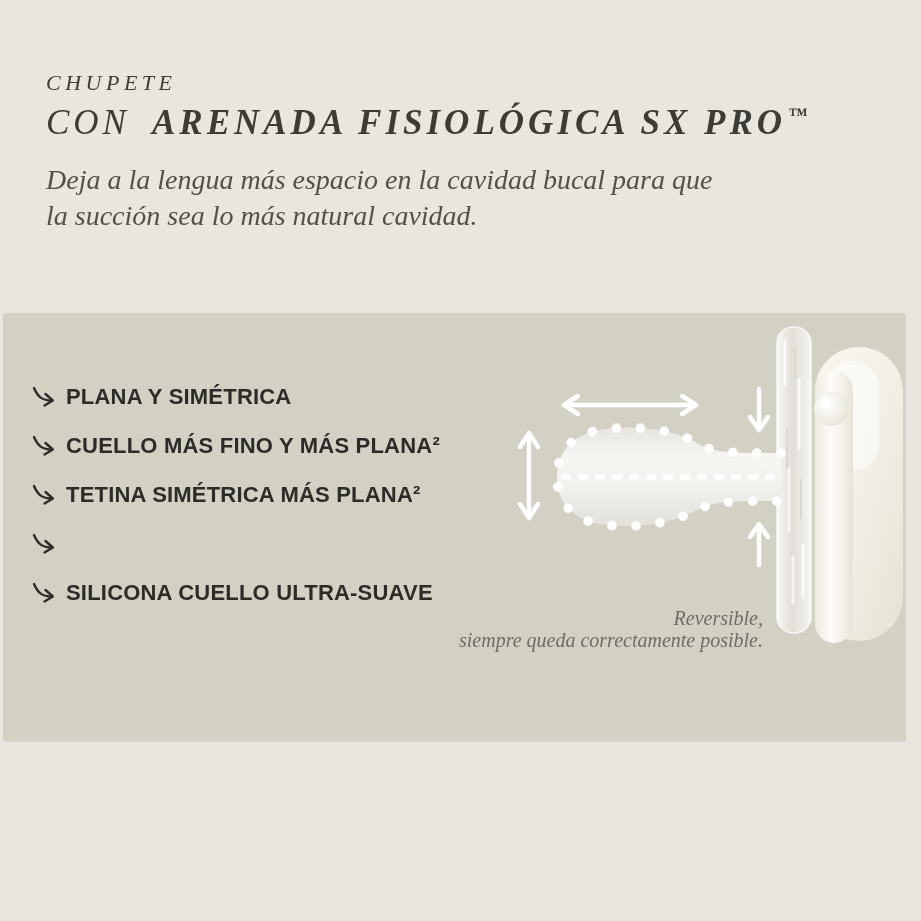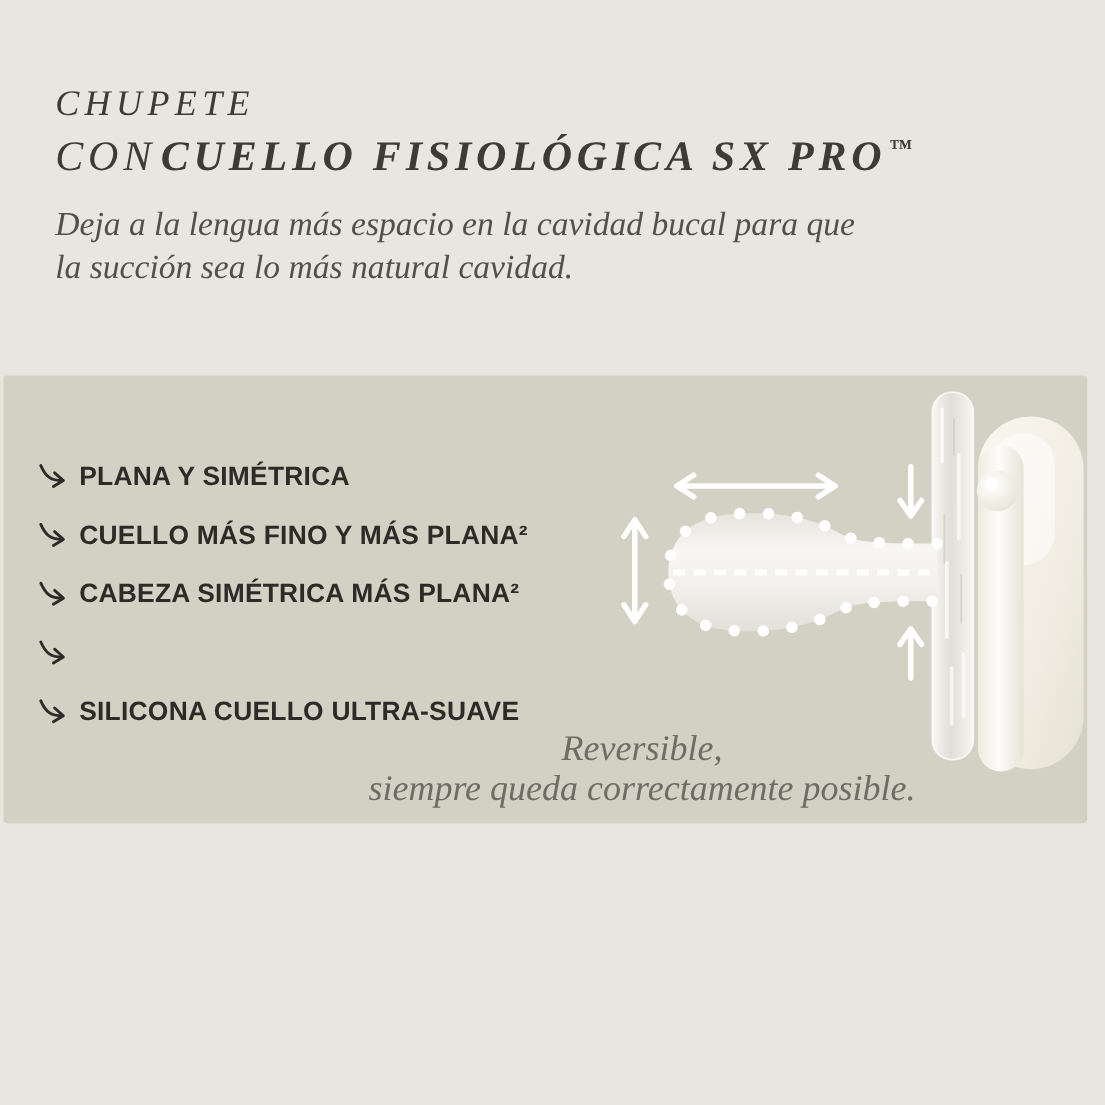--- a/index.html
+++ b/index.html
@@ -9,52 +9,52 @@
     font-family: "Liberation Serif", serif;
     position: relative;
     overflow: hidden;
   }
   .canvas { position: absolute; inset: 0; }
 
   
   .header { position: absolute; left: 46px; top: 72px; }
   .title-line1 {
     font-style: italic; font-weight: 400;
-    font-size: 30px; line-height: 1;
+    font-size: 22px; line-height: 1;
     letter-spacing: 4.5px;
     color: #3d3b35;
   }
   .title-line2 {
     margin-top: 11px;
     font-style: italic;
     font-size: 35px; line-height: 1;
     letter-spacing: 4px;
     color: #3d3b35;
     white-space: nowrap;
   }
-  .title-line2 .prefix { font-weight: 400; margin-right: 4px; }
+  .title-line2 .prefix { font-weight: 400; margin-right: 22px; }
   .title-line2 .emph   { font-weight: 700; }
   .tm {
     font-weight: 700; font-style: italic;
     font-size: 19px; letter-spacing: 0;
     position: relative; top: -13px; margin-left: 2px;
   }
   .subtitle {
     margin: 22px 0 0 0;
     font-style: italic; font-weight: 400;
     font-size: 28px; line-height: 1.28;
     color: #52504a;
     font-family: Liberation Serif, serif;
   }
 
   
   .panel {
     position: absolute;
     left: 3px; top: 313px;
-    width: 903px; height: 373px;
+    width: 903px; height: 429px;
     background: #d3d0c4;
     border-radius: 3px;
     overflow: hidden;
   }
   .features {
     list-style: none; margin: 0; padding: 0;
     position: absolute; left: 28px; top: 71px;
   }
   .feature-item {
     display: flex; align-items: center; gap: 9px;
@@ -68,35 +68,35 @@
   .feature-item .arrow-icon { flex: 0 0 auto; display: inline-flex; }
 
   
   .pacifier-wrap { position: absolute; left: 506px; top: 6px; width: 400px; height: 340px; }
 
   
   .caption {
     position: absolute;
     right: 143px; top: 294px;
     margin: 0;
-    text-align: center;
+    text-align: right;
     font-style: italic; font-weight: 400;
-    font-size: 30px; line-height: 1.12;
+    font-size: 20px; line-height: 1.12;
     color: #6e6c63;
   }
 </style>
 </head>
 <body>
 
 <div class="canvas">
 
   <header class="header">
     <div class="title-line1">CHUPETE</div>
     <div class="title-line2">
-      <span class="prefix">CON</span><span class="emph">CUELLO FISIOLÓGICA SX PRO</span><span class="tm">™</span>
+      <span class="prefix">CON</span><span class="emph">ARENADA FISIOLÓGICA SX PRO</span><span class="tm">™</span>
     </div>
     <p class="subtitle">
       <span>Deja a la lengua más espacio en la cavidad bucal para que</span><br>
       <span>la succión sea lo más natural cavidad.</span>
     </p>
   </header>
 
   <section class="panel">
 
     <ul class="features">
@@ -118,21 +118,21 @@
         </span>
         <span>CUELLO MÁS FINO Y MÁS PLANA²</span>
       </li>
       <li class="feature-item">
         <span class="arrow-icon">
           <svg width="26" height="22" viewBox="0 0 26 22" fill="none">
             <path d="M3,2 C7,11 11,14.5 21,14.5" stroke="#2c2b27" stroke-width="2.4" stroke-linecap="round"></path>
             <path d="M14.5,8 L21.8,14.5 L13.5,19.5" stroke="#2c2b27" stroke-width="2.4" stroke-linecap="round" stroke-linejoin="round" fill="none"></path>
           </svg>
         </span>
-        <span>CABEZA SIMÉTRICA MÁS PLANA²</span>
+        <span>TETINA SIMÉTRICA MÁS PLANA²</span>
       </li>
       <li class="feature-item">
         <span class="arrow-icon">
           <svg width="26" height="22" viewBox="0 0 26 22" fill="none">
             <path d="M3,2 C7,11 11,14.5 21,14.5" stroke="#2c2b27" stroke-width="2.4" stroke-linecap="round"></path>
             <path d="M14.5,8 L21.8,14.5 L13.5,19.5" stroke="#2c2b27" stroke-width="2.4" stroke-linecap="round" stroke-linejoin="round" fill="none"></path>
           </svg>
         </span>
       </li>
       <li class="feature-item">

